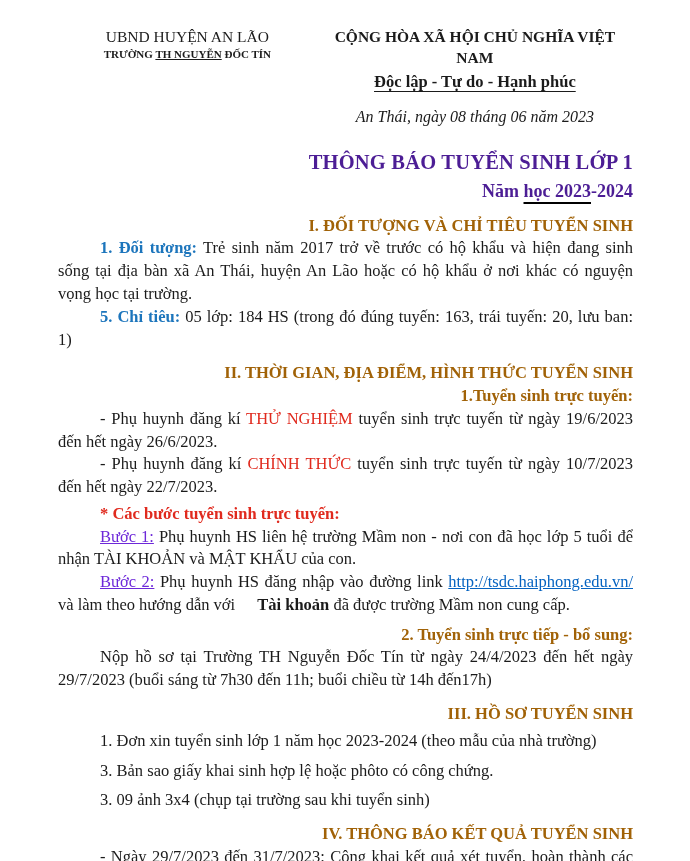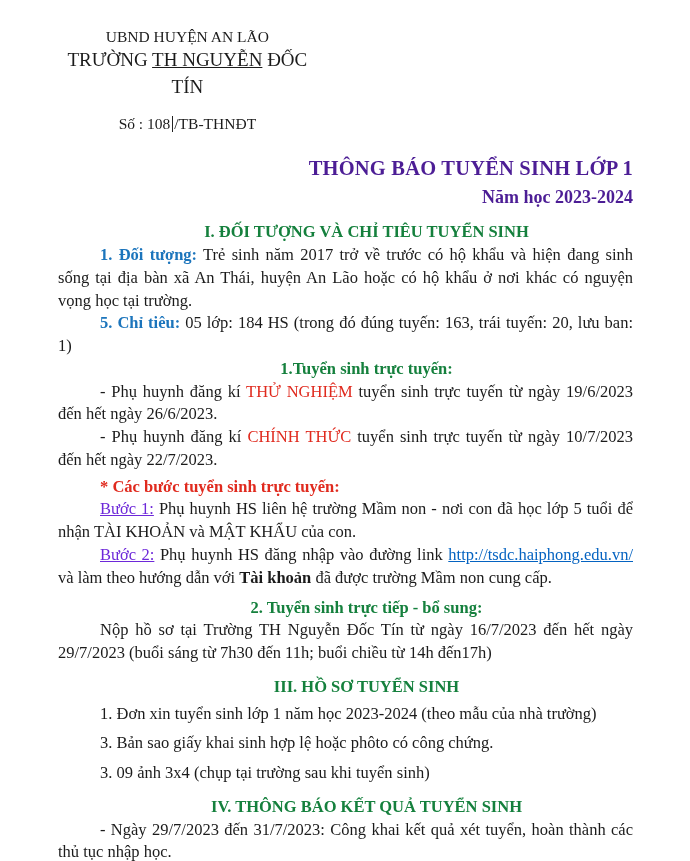--- a/index.html
+++ b/index.html
@@ -8,78 +8,83 @@
     padding:26px 57px 18px 58px;
     font-family:"Liberation Serif","DejaVu Serif",serif;
     font-size:16.5px; line-height:1.38; color:#1b1b1b;
     overflow:hidden;
   }
   
   .hdr { display:flex; }
   .hdr-left { width:45%; text-align:center; }
   .hdr-right { width:55%; text-align:center; }
   .org { font-size:15.5px; }
-  .school { font-weight:normal; font-size:19px; }
+  .school { font-weight:bold; font-size:11px; }
   .doc-no { margin-top:13px; font-size:15.5px; }
   .caret { display:inline-block; width:1px; height:16px; background:#222;
            vertical-align:-3px; margin:0 1px 0 2px; }
   .nat1 { font-weight:bold; font-size:15.5px; }
   .nat2 { font-weight:bold; font-size:16.5px; text-decoration:underline;
           text-underline-offset:4px; margin-top:2px; }
   .date { font-style:italic; font-size:16px; margin-top:12px; }
   .u { text-decoration:underline; }
   
   .title { text-align:right; font-weight:bold; color:#4c1d95; margin-top:20px; }
   .t1 { font-size:20.5px; letter-spacing:0.2px; }
   .t2 { font-size:18px; margin-top:3px; }
-  .u-black { text-decoration-color:#000000;
+  .u-black { text-decoration:underline; text-decoration-color:#000000;
              text-decoration-thickness:1.5px; text-underline-offset:5px; }
   
   p { margin:0; text-align:justify; text-indent:42px; }
-  .h-blue { color:#15803d; font-weight:bold; text-align:center; }
+  .h-blue { color:#a16207; font-weight:bold; text-align:right; }
   .lbl-blue { color:#1c75bc; font-weight:bold; }
   .mt-sec { margin-top:11px; }
   .mt-sm  { margin-top:4px; }
   .mt-md  { margin-top:7px; }
   .red { color:#e02a1e; }
   .red-u { color:#6d28d9; text-decoration:underline; }
   .steps-h { color:#e02a1e; font-weight:bold; }
-  .bold { font-weight:bold; }
+  .bold { font-weight:bold;margin-left:18px; }
   a.link { color:#0563c1; text-decoration:underline; }
 </style>
 </head>
 <body>
 
 <div class="page">
 
   <div class="hdr">
     <div class="hdr-left">
       <div class="org">UBND HUYỆN AN LÃO</div>
       <div class="school"><span>TRƯỜNG </span><span class="u">TH NGUYỄN</span><span> ĐỐC TÍN</span></div>
-      <div class="doc-no"><span>Số : 108</span><span class="caret"></span><span>/TB-THNĐT</span></div>
+    </div>
+    <div class="hdr-right">
+      <div class="nat1">CỘNG HÒA XÃ HỘI CHỦ NGHĨA VIỆT NAM</div>
+      <div class="nat2">Độc lập - Tự do - Hạnh phúc</div>
+      <div class="date">An Thái, ngày 08 tháng 06 năm 2023</div>
     </div>
   </div>
 
   <div class="title">
     <div class="t1">THÔNG BÁO TUYỂN SINH LỚP 1</div>
     <div class="t2"><span>Năm </span><span class="u-black">học 2023</span><span>-2024</span></div>
   </div>
 
   <p class="h-blue mt-sec">I. ĐỐI TƯỢNG VÀ CHỈ TIÊU TUYỂN SINH</p>
   <p><span class="lbl-blue">1. Đối tượng:</span><span> Trẻ sinh năm 2017 trở về trước có hộ khẩu và hiện đang sinh sống tại địa bàn xã An Thái, huyện An Lão hoặc có hộ khẩu ở nơi khác có nguyện vọng học tại trường.</span></p>
   <p><span class="lbl-blue">5. Chỉ tiêu:</span><span> 05 lớp: 184 HS (trong đó đúng tuyến: 163, trái tuyến: 20, lưu ban: 1)</span></p>
 
+  <p class="h-blue mt-sec">II. THỜI GIAN, ĐỊA ĐIỂM, HÌNH THỨC TUYỂN SINH</p>
   <p class="h-blue">1.Tuyển sinh trực tuyến:</p>
   <p><span>- Phụ huynh đăng kí </span><span class="red">THỬ NGHIỆM</span><span> tuyển sinh trực tuyến từ ngày 19/6/2023 đến hết ngày 26/6/2023.</span></p>
   <p><span>- Phụ huynh đăng kí </span><span class="red">CHÍNH THỨC</span><span> tuyển sinh trực tuyến từ ngày 10/7/2023 đến hết ngày 22/7/2023.</span></p>
   <p class="steps-h mt-sm">* Các bước tuyển sinh trực tuyến:</p>
   <p><span class="red-u">Bước 1:</span><span> Phụ huynh HS liên hệ trường Mầm non - nơi con đã học lớp 5 tuổi để nhận TÀI KHOẢN và MẬT KHẨU của con.</span></p>
   <p><span class="red-u">Bước 2:</span><span> Phụ huynh HS đăng nhập vào đường link </span> <a class="link" href="#" title="http://tsdc.haiphong.edu.vn/">http://tsdc.haiphong.edu.vn/</a><span> và làm theo hướng dẫn với </span><span class="bold">Tài khoản</span><span> đã được trường Mầm non cung cấp.</span></p>
   <p class="h-blue mt-md">2. Tuyển sinh trực tiếp - bổ sung:</p>
-  <p>Nộp hồ sơ tại Trường TH Nguyễn Đốc Tín từ ngày 16/7/2023 đến hết ngày 29/7/2023 (buổi sáng từ 7h30 đến 11h; buổi chiều từ 14h đến17h)</p>
+  <p>Nộp hồ sơ tại Trường TH Nguyễn Đốc Tín từ ngày 24/4/2023 đến hết ngày 29/7/2023 (buổi sáng từ 7h30 đến 11h; buổi chiều từ 14h đến17h)</p>
 
   <p class="h-blue mt-sec">III. HỒ SƠ TUYỂN SINH</p>
   <p class="mt-sm">1. Đơn xin tuyển sinh lớp 1 năm học 2023-2024 (theo mẫu của nhà trường)</p>
   <p class="mt-md">3. Bản sao giấy khai sinh hợp lệ hoặc phôto có công chứng.</p>
   <p class="mt-md">3. 09 ảnh 3x4 (chụp tại trường sau khi tuyển sinh)</p>
 
   <p class="h-blue mt-sec">IV. THÔNG BÁO KẾT QUẢ TUYỂN SINH</p>
   <p>- Ngày 29/7/2023 đến 31/7/2023: Công khai kết quả xét tuyển, hoàn thành các thủ tục nhập học.</p>
 
 </div>

